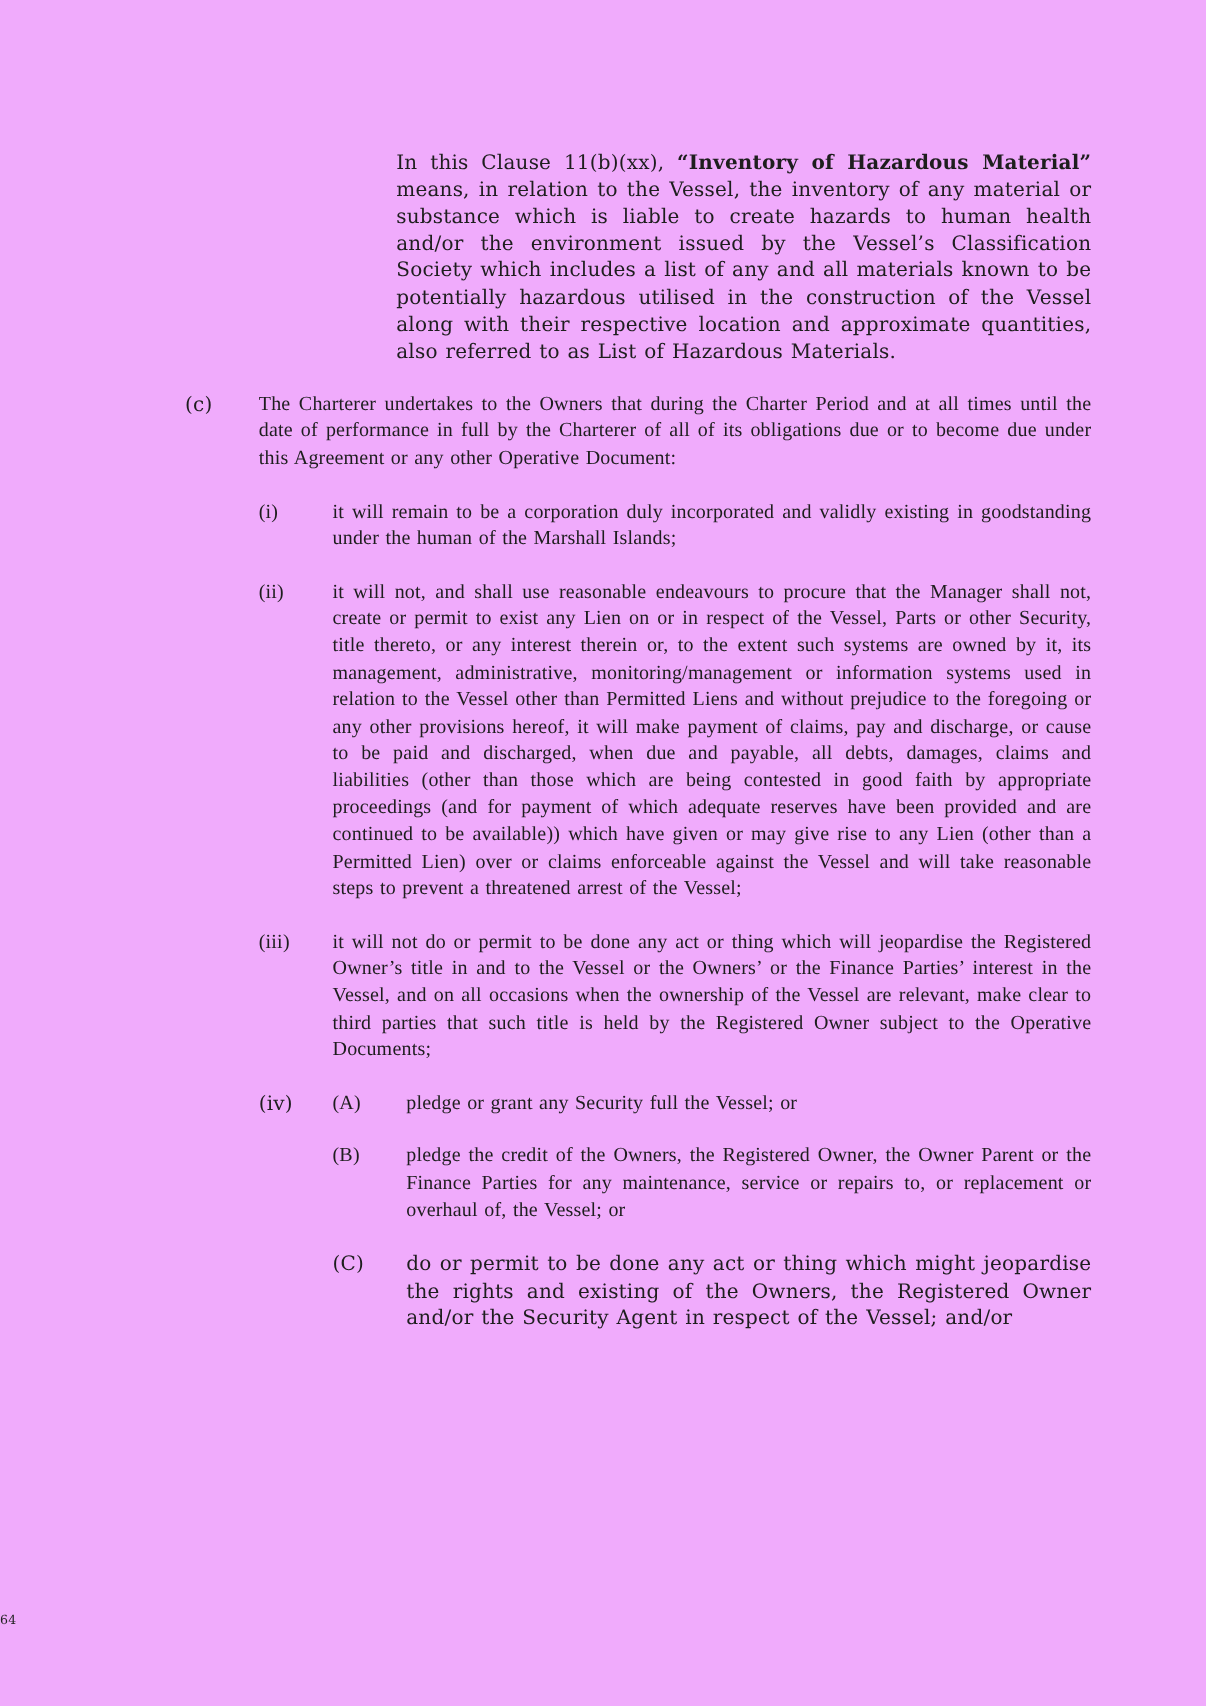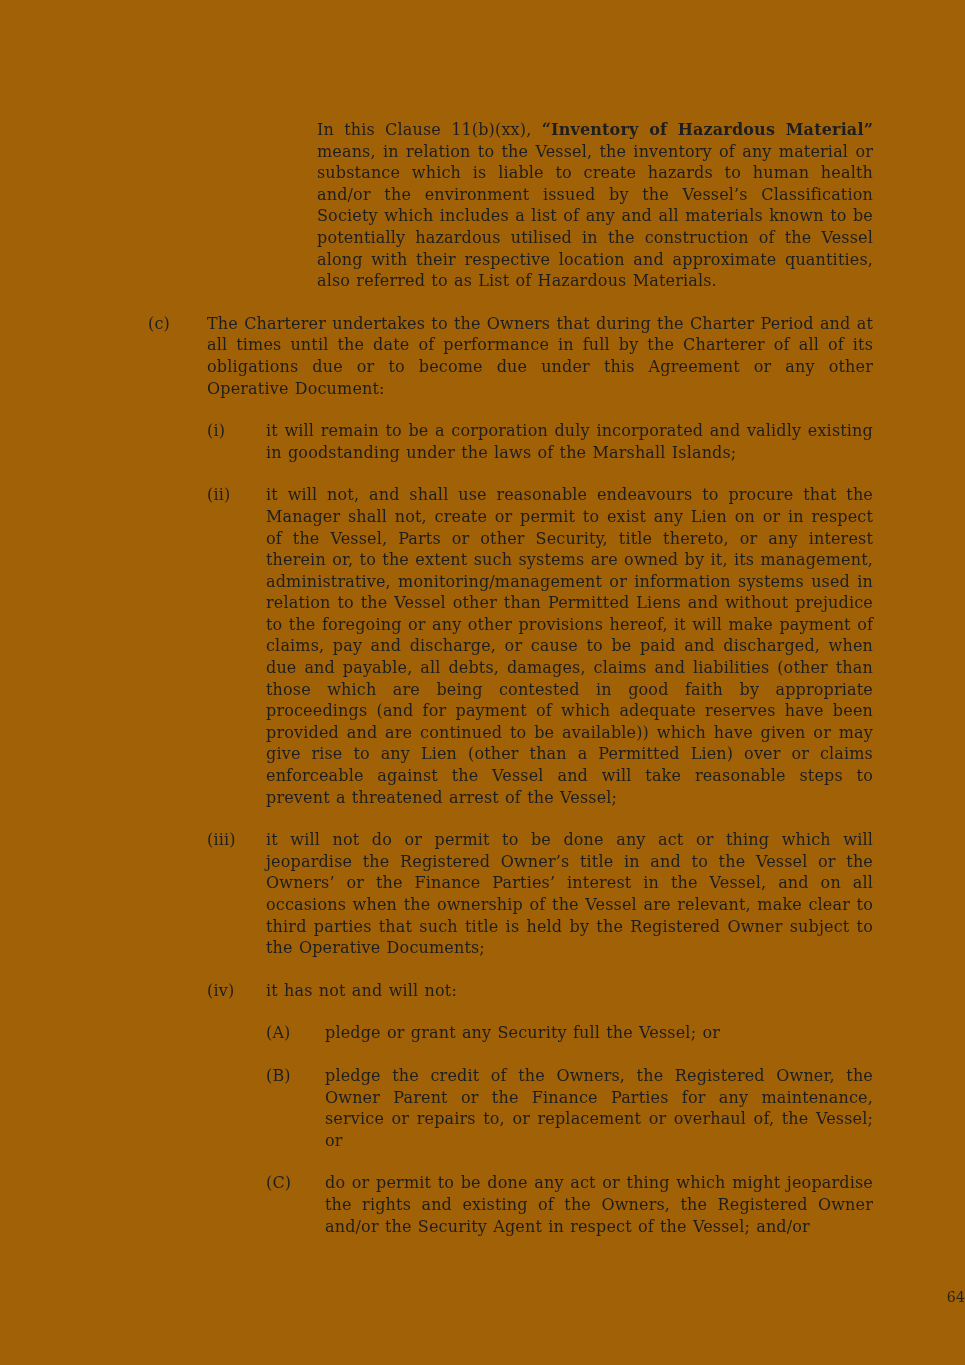--- a/index.html
+++ b/index.html
@@ -4,21 +4,21 @@
 <style>
   html, body {
     margin: 0;
     padding: 0;
     background: #ffffff;
   }
   .page {
     position: relative;
     width: 965px;
     height: 1365px;
-    background: #a16207;
+    background: #f0abfc;
     font-family: "DejaVu Serif", "Liberation Serif", serif;
     font-size: 16px;
     line-height: 21.6px;
     color: #1e1e1e;
     letter-spacing: 0.01em;
     word-spacing: 0.06em;
     overflow: hidden;
     box-sizing: border-box;
   }
   .content {
@@ -46,64 +46,63 @@
     margin-right: 92px;
   }
   .marker {
     flex: 0 0 59px;
     width: 59px;
   }
   .body {
     flex: 1 1 auto;
     min-width: 0;
   }
-  .mb { margin-bottom: 21px; }
+  .mb { margin-bottom: 21px; font-family: Liberation Serif, serif; }
   .footer {
     position: absolute;
     top: 1288px;
     left: 0;
     width: 100%;
-    text-align: right;
-    font-size: 14px;
+    text-align: left;
+    font-size: 10px;
     line-height: 18px;
     color: #222222;
   }
 </style>
 </head>
 <body>
 
 <div class="page">
   <div class="content">
 
     <p class="intro"><span>In this Clause 11(b)(xx), </span><b>“Inventory of Hazardous Material”</b><span> means, in relation to the Vessel, the inventory of any material or substance which is liable to create hazards to human health and/or the environment issued by the Vessel’s Classification Society which includes a list of any and all materials known to be potentially hazardous utilised in the construction of the Vessel along with their respective location and approximate quantities, also referred to as List of Hazardous Materials.</span></p>
 
     <div class="row clause-row">
       <div class="marker">(c)</div>
       <div class="body">
         <p class="para mb" style="margin-top:0">The Charterer undertakes to the Owners that during the Charter Period and at all times until the date of performance in full by the Charterer of all of its obligations due or to become due under this Agreement or any other Operative Document:</p>
 
         <div class="row mb">
           <div class="marker">(i)</div>
-          <div class="body para">it will remain to be a corporation duly incorporated and validly existing in goodstanding under the laws of the Marshall Islands;</div>
+          <div class="body para">it will remain to be a corporation duly incorporated and validly existing in goodstanding under the human of the Marshall Islands;</div>
         </div>
 
         <div class="row mb">
           <div class="marker">(ii)</div>
           <div class="body para">it will not, and shall use reasonable endeavours to procure that the Manager shall not, create or permit to exist any Lien on or in respect of the Vessel, Parts or other Security, title thereto, or any interest therein or, to the extent such systems are owned by it, its management, administrative, monitoring/management or information systems used in relation to the Vessel other than Permitted Liens and without prejudice to the foregoing or any other provisions hereof, it will make payment of claims, pay and discharge, or cause to be paid and discharged, when due and payable, all debts, damages, claims and liabilities (other than those which are being contested in good faith by appropriate proceedings (and for payment of which adequate reserves have been provided and are continued to be available)) which have given or may give rise to any Lien (other than a Permitted Lien) over or claims enforceable against the Vessel and will take reasonable steps to prevent a threatened arrest of the Vessel;</div>
         </div>
 
         <div class="row mb">
           <div class="marker">(iii)</div>
           <div class="body para">it will not do or permit to be done any act or thing which will jeopardise the Registered Owner’s title in and to the Vessel or the Owners’ or the Finance Parties’ interest in the Vessel, and on all occasions when the ownership of the Vessel are relevant, make clear to third parties that such title is held by the Registered Owner subject to the Operative Documents;</div>
         </div>
 
         <div class="row">
           <div class="marker">(iv)</div>
           <div class="body">
-            <p class="para mb" style="margin-top:0">it has not and will not:</p>
 
             <div class="row mb">
               <div class="marker">(A)</div>
               <div class="body para">pledge or grant any Security full the Vessel; or</div>
             </div>
 
             <div class="row mb">
               <div class="marker">(B)</div>
               <div class="body para">pledge the credit of the Owners, the Registered Owner, the Owner Parent or the Finance Parties for any maintenance, service or repairs to, or replacement or overhaul of, the Vessel; or</div>
             </div>

